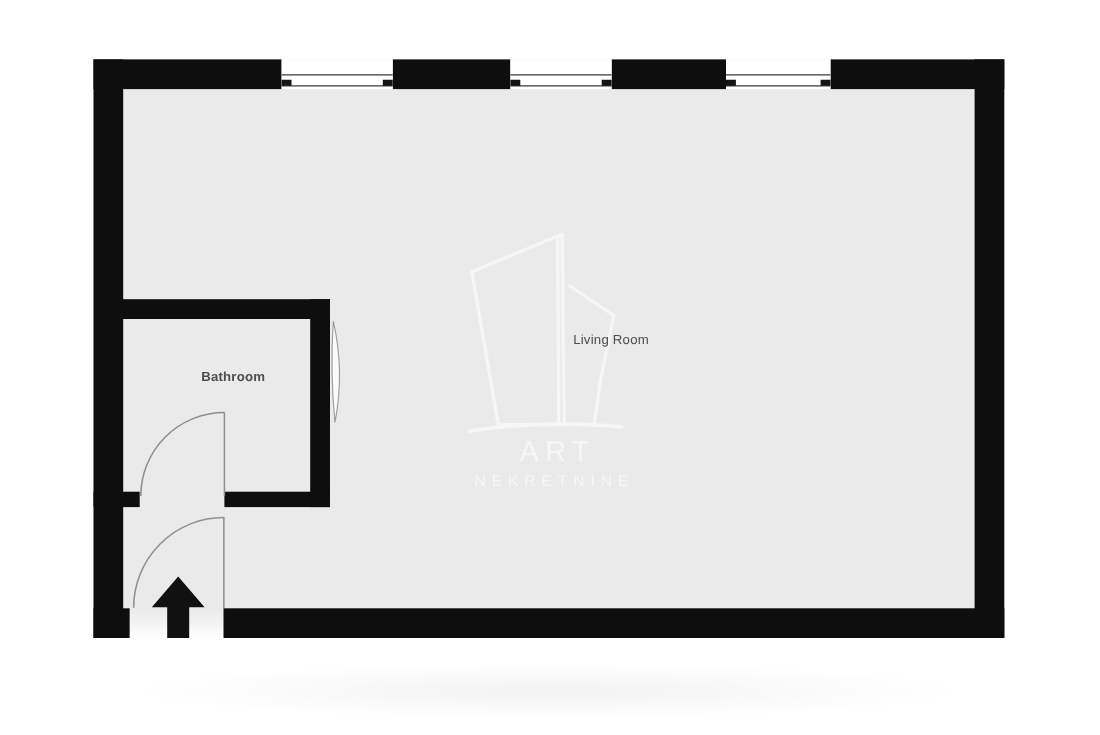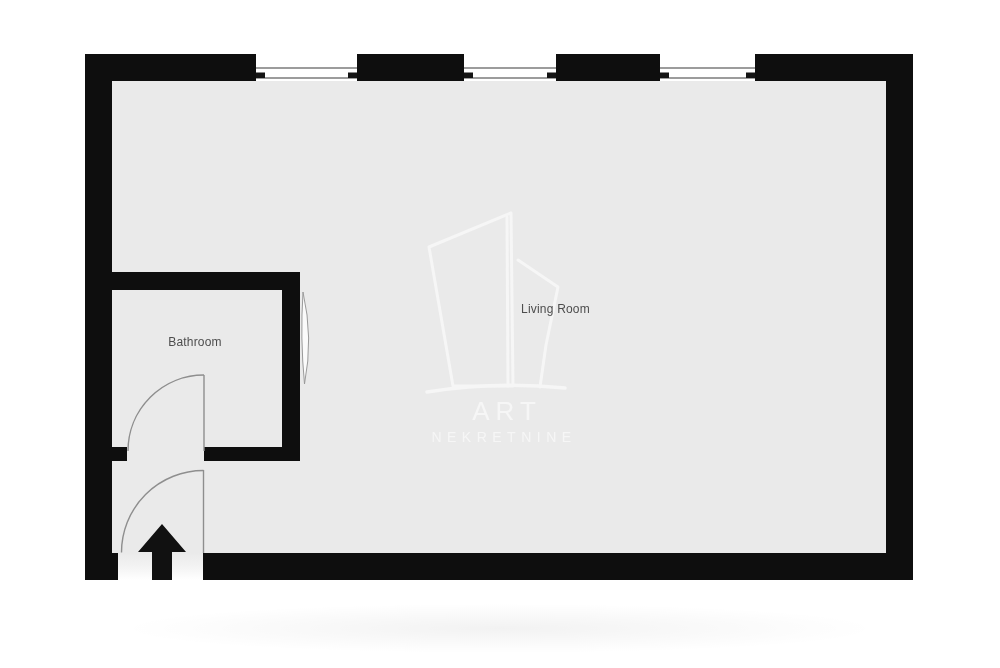--- a/index.html
+++ b/index.html
@@ -2,21 +2,21 @@
 <html><head>
 <meta charset="utf-8">
 <style>
   html,body{margin:0;padding:0;background:#ffffff;}
   .stage{position:relative;width:1000px;height:668px;background:#ffffff;overflow:hidden;
          font-family:"Liberation Sans", sans-serif;}
   .plan{position:absolute;left:0;top:0;width:1000px;height:668px;display:block;}
   .room-label{position:absolute;transform:translate(-50%,-50%);font-size:12px;color:#4d4d4d;
               white-space:nowrap;letter-spacing:0.2px;}
   .label-living{left:546px;top:309px;padding-left:19px;}
-  .label-bath{left:195px;top:342px;}
+  .label-bath{left:212px;top:342px;font-weight:bold;}
   .wm-text{position:absolute;transform:translate(-50%,-50%);color:#f6f6f6;white-space:nowrap;
            user-select:none;}
   .wm-art{left:507px;top:411px;font-size:26px;letter-spacing:6px;font-weight:400;}
   .wm-nek{left:504px;top:437px;font-size:14px;letter-spacing:5.5px;font-weight:400;}
   .bottom-shadow{position:absolute;left:20px;top:596px;width:960px;height:72px;
     background:radial-gradient(ellipse 55% 48% at 50% 45%, rgba(0,0,0,0.05), rgba(0,0,0,0) 72%);}
 </style>
 </head>
 <body>
 

